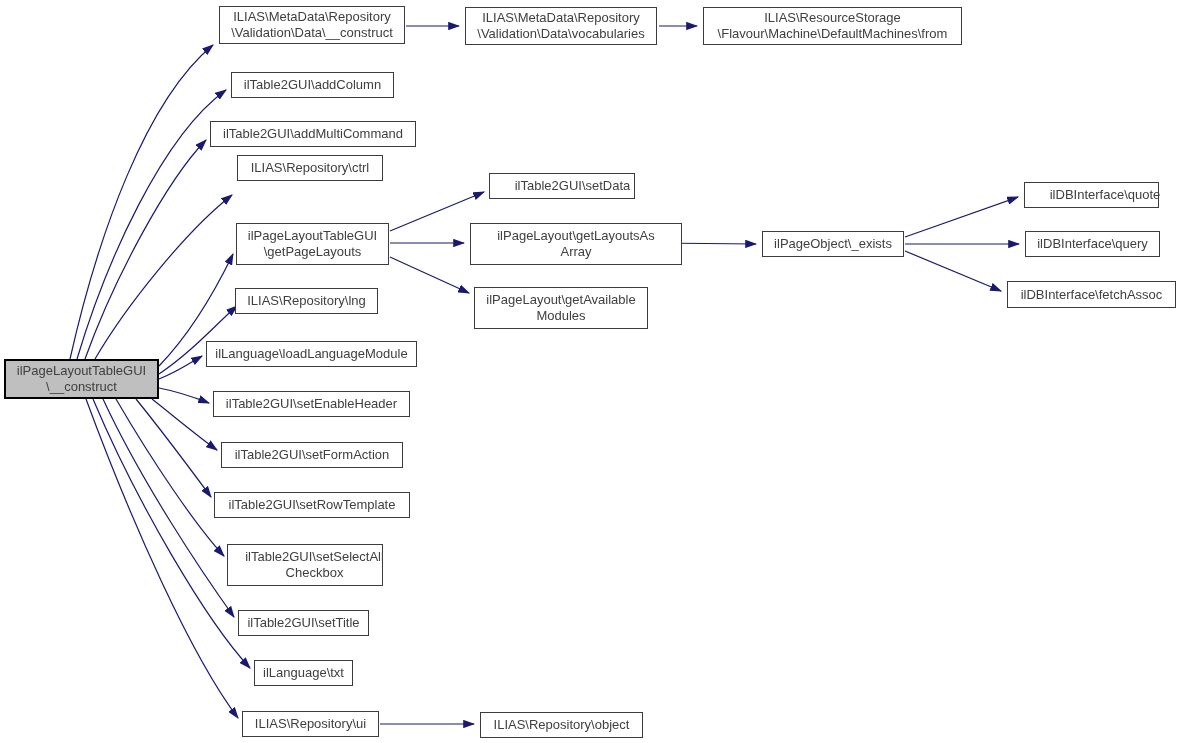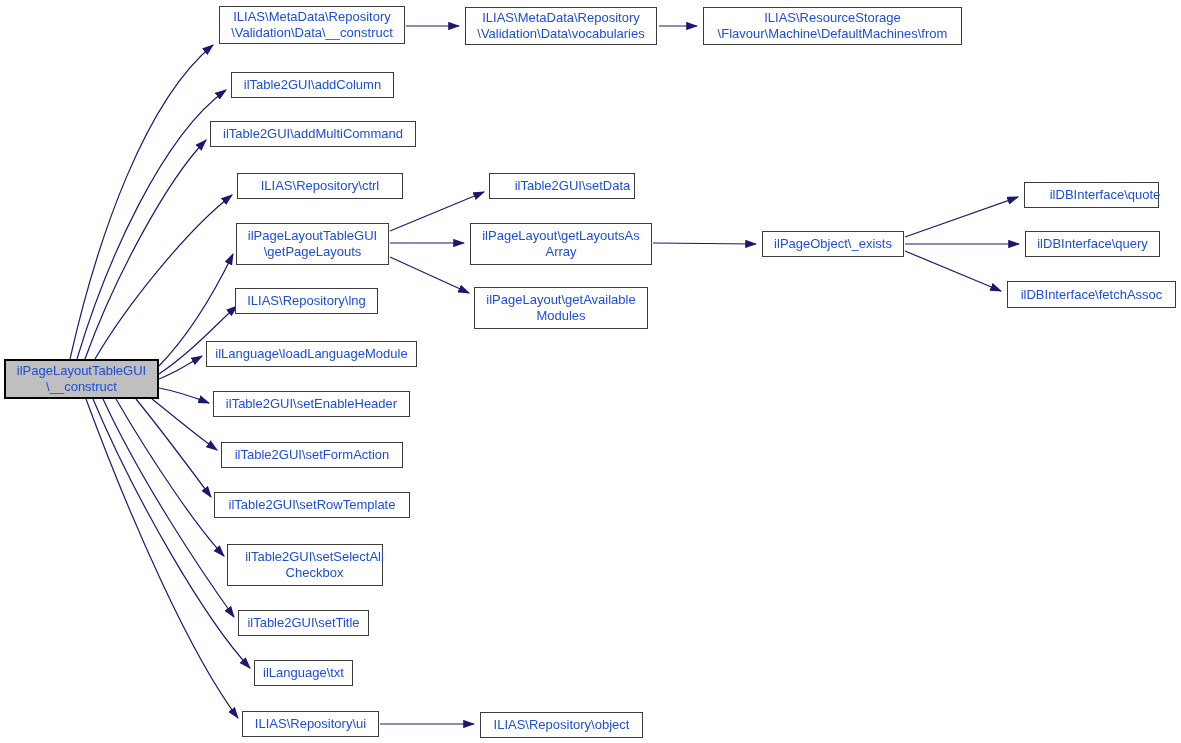--- a/index.html
+++ b/index.html
@@ -10,21 +10,21 @@
     font-family: "Liberation Sans", "DejaVu Sans", sans-serif;
     background: #ffffff;
     overflow: hidden;
   }
   svg.edges { position: absolute; left: 0; top: 0; width: 1181px; height: 743px; }
   .node {
     position: absolute;
     box-sizing: border-box;
     background: #ffffff;
     border: 1.5px solid #3c3c3c;
-    color: #1d4ed8;
+    color: #404040;
     font-size: 13px;
     line-height: 16px;
     display: flex;
     align-items: center;
     justify-content: center;
     text-align: center;
     white-space: pre-line;
     padding: 1px 3px;
   }
   .node.root {
@@ -82,28 +82,28 @@
   <div class="node" style="left:465px; top:7px; width:192px; height:38px;">ILIAS\MetaData\Repository
 \Validation\Data\vocabularies</div>
 
   <div class="node" style="left:703px; top:7px; width:259px; height:38px;">ILIAS\ResourceStorage
 \Flavour\Machine\DefaultMachines\from</div>
 
   <div class="node" style="left:231px; top:72px; width:163px; height:26px;">ilTable2GUI\addColumn</div>
 
   <div class="node" style="left:210px; top:121px; width:206px; height:26px;">ilTable2GUI\addMultiCommand</div>
 
-  <div class="node" style="left:237px; top:173px; width:166px; height:26px;">ILIAS\Repository\ctrl</div>
+  <div class="node" style="left:237px; top:155px; width:146px; height:26px;">ILIAS\Repository\ctrl</div>
 
   <div class="node" style="left:489px; top:173px; width:146px; height:26px;padding-left:24px;">ilTable2GUI\setData</div>
 
   <div class="node" style="left:236px; top:223px; width:153px; height:42px;">ilPageLayoutTableGUI
 \getPageLayouts</div>
 
-  <div class="node" style="left:470px; top:223px; width:182px; height:42px;">ilPageLayout\getLayoutsAs
+  <div class="node" style="left:470px; top:223px; width:212px; height:42px;">ilPageLayout\getLayoutsAs
 Array</div>
 
   <div class="node" style="left:474px; top:287px; width:174px; height:42px;">ilPageLayout\getAvailable
 Modules</div>
 
   <div class="node" style="left:762px; top:231px; width:142px; height:26px;">ilPageObject\_exists</div>
 
   <div class="node" style="left:1024px; top:182px; width:135px; height:26px;padding-left:30px;">ilDBInterface\quote</div>
 
   <div class="node" style="left:1025px; top:231px; width:135px; height:26px;">ilDBInterface\query</div>

